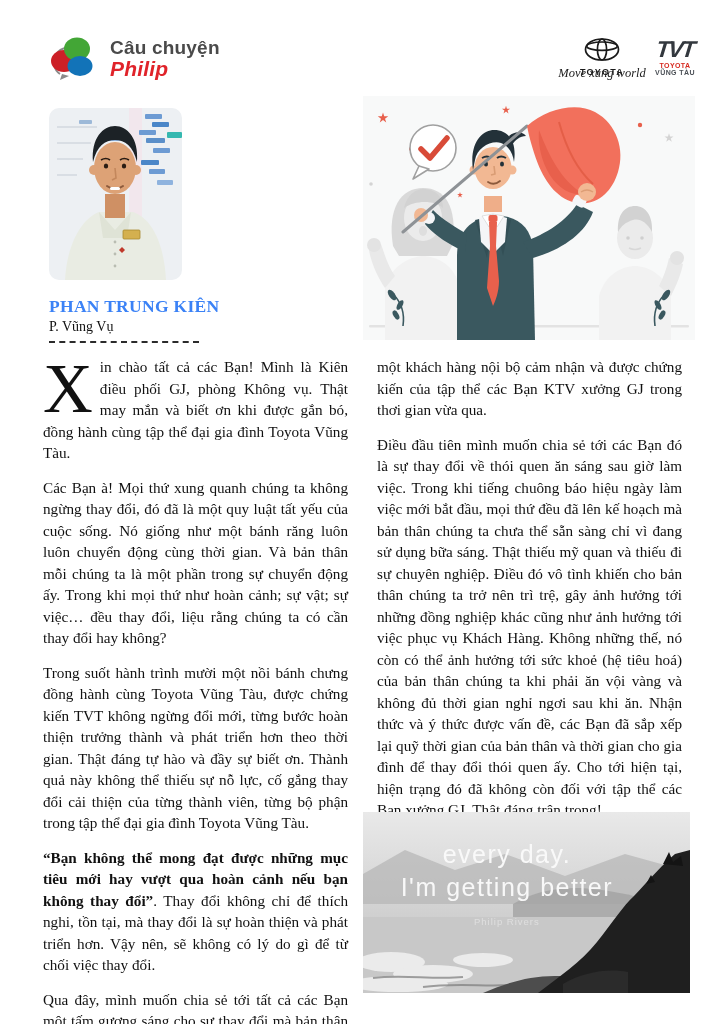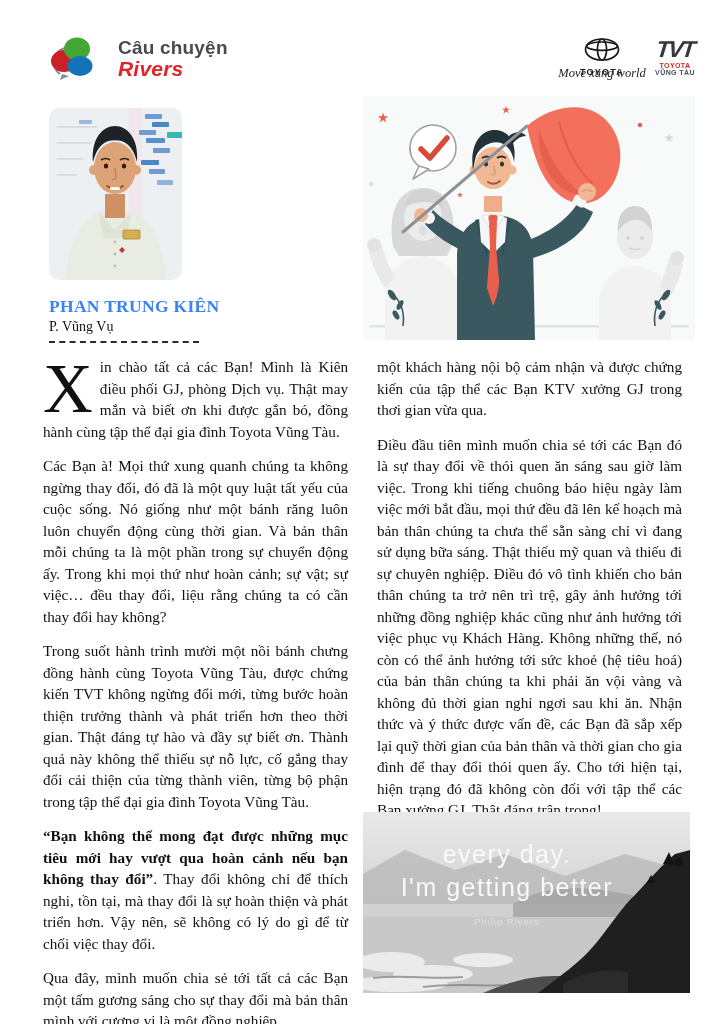--- a/index.html
+++ b/index.html
@@ -3,21 +3,21 @@
 <meta charset="utf-8">
 <style>
   html,body{margin:0;padding:0;}
   body{
     width:724px;height:1024px;background:#ffffff;position:relative;overflow:hidden;
     font-family:"Liberation Serif",serif;color:#111;
   }
   .abs{position:absolute;}
 
   
-  .brand{left:50px;top:36px;display:flex;align-items:center;gap:22px;}
+  .brand{left:50px;top:36px;display:flex;align-items:center;gap:14px;}
   .brand-text{font-family:"Liberation Sans",sans-serif;line-height:1.05;}
   .brand-top{font-size:19px;font-weight:600;color:#4a4a4a;letter-spacing:.2px;}
   .brand-bottom{font-size:21px;font-weight:700;font-style:italic;color:#e0232a;letter-spacing:.2px;}
 
   .toyota-block{left:570px;top:38px;width:64px;text-align:center;font-family:"Liberation Sans",sans-serif;}
   .toyota-word{font-size:9px;font-weight:700;letter-spacing:1.2px;color:#1a1a1a;margin-top:2px;}
   .toyota-tagline{left:548px;top:66px;width:108px;text-align:center;font-family:"Liberation Serif",serif;
     font-style:italic;font-size:12.5px;color:#222;white-space:nowrap;}
   .tvt-block{left:649px;top:37px;width:52px;text-align:center;font-family:"Liberation Sans",sans-serif;}
   .tvt-mono{font-size:23px;line-height:24px;font-weight:700;font-style:italic;letter-spacing:-2px;color:#33383e;transform:skewX(-6deg);}
@@ -54,21 +54,21 @@
 <div class="abs brand">
   <svg width="46" height="46" viewBox="0 0 46 46">
     <path d="M10,38 C4,34 2,26 6,19 C8,15 12,12 17,12" fill="none" stroke="#8a8a8a" stroke-width="2"></path>
     <path d="M12,38 L10,44 L19,40 Z" fill="#8a8a8a"></path>
     <ellipse cx="14" cy="25" rx="13" ry="11" fill="#cc2027"></ellipse>
     <ellipse cx="27" cy="13" rx="13" ry="11.5" fill="#43a636"></ellipse>
     <ellipse cx="30" cy="30" rx="12.5" ry="10" fill="#1273b8"></ellipse>
   </svg>
   <div class="brand-text">
     <div class="brand-top">Câu chuyện</div>
-    <div class="brand-bottom">Rivers</div>
+    <div class="brand-bottom">Philip</div>
   </div>
 </div>
 
 <div class="abs toyota-block">
   <svg width="36" height="23" viewBox="0 0 36 23">
     <ellipse cx="18" cy="11.5" rx="16.5" ry="10.5" fill="none" stroke="#1a1a1a" stroke-width="1.7"></ellipse>
     <ellipse cx="18" cy="11.5" rx="4.6" ry="10.5" fill="none" stroke="#1a1a1a" stroke-width="1.7"></ellipse>
     <ellipse cx="18" cy="8.2" rx="15.2" ry="4.2" fill="none" stroke="#1a1a1a" stroke-width="1.7"></ellipse>
   </svg>
   <div class="toyota-word">TOYOTA</div>
@@ -232,21 +232,21 @@
     <g fill="#3a585f">
       <path d="M292,230 C290,216 294,206 302,198" stroke="#3a585f" stroke-width="1.6" fill="none"></path>
       <ellipse cx="303" cy="199" rx="3" ry="6" transform="rotate(35 303 199)"></ellipse>
       <ellipse cx="295" cy="209" rx="2.6" ry="5.4" transform="rotate(-30 295 209)"></ellipse>
       <ellipse cx="299" cy="219" rx="2.6" ry="5" transform="rotate(30 299 219)"></ellipse>
     </g>
   </svg>
 </div>
 
 <div class="abs col col-left">
-  <p><span class="dropcap">X</span><span>in chào tất cả các Bạn! Mình là Kiên điều phối GJ, phòng Dịch vụ. Thật may mắn và biết ơn khi được gắn bó, đồng hành cùng tập thể đại gia đình Toyota Vũng Tàu.</span></p>
+  <p><span class="dropcap">X</span><span>in chào tất cả các Bạn! Mình là Kiên điều phối GJ, phòng Không vụ. Thật may mắn và biết ơn khi được gắn bó, đồng hành cùng tập thể đại gia đình Toyota Vũng Tàu.</span></p>
   <p><span>Các Bạn à! Mọi thứ xung quanh chúng ta không ngừng thay đổi, đó đã là một quy luật tất yếu của cuộc sống. Nó giống như một bánh răng luôn luôn chuyển động cùng thời gian. Và bản thân mỗi chúng ta là một phần trong sự chuyển động ấy. Trong khi mọi thứ như hoàn cảnh; sự vật; sự việc… đều thay đổi, liệu rằng chúng ta có cần thay đổi hay không?</span></p>
   <p><span>Trong suốt hành trình mười một nồi bánh chưng đồng hành cùng Toyota Vũng Tàu, được chứng kiến TVT không ngừng đổi mới, từng bước hoàn thiện trưởng thành và phát triển hơn theo thời gian. Thật đáng tự hào và đầy sự biết ơn. Thành quả này không thể thiếu sự nỗ lực, cố gắng thay đổi cải thiện của từng thành viên, từng bộ phận trong tập thể đại gia đình Toyota Vũng Tàu.</span></p>
   <p><b>“Bạn không thể mong đạt được những mục tiêu mới hay vượt qua hoàn cảnh nếu bạn không thay đổi”</b><span>. Thay đổi không chỉ để thích nghi, tồn tại, mà thay đổi là sự hoàn thiện và phát triển hơn. Vậy nên, sẽ không có lý do gì để từ chối việc thay đổi.</span></p>
   <p><span>Qua đây, mình muốn chia sẻ tới tất cả các Bạn một tấm gương sáng cho sự thay đổi mà bản thân mình với cương vị là một đồng nghiệp,</span></p>
 </div>
 
 <div class="abs col col-right">
   <p><span>một khách hàng nội bộ cảm nhận và được chứng kiến của tập thể các Bạn KTV xưởng GJ trong thơi gian vừa qua.</span></p>
   <p><span>Điều đầu tiên mình muốn chia sẻ tới các Bạn đó là sự thay đổi về thói quen ăn sáng sau giờ làm việc. Trong khi tiếng chuông báo hiệu ngày làm việc mới bắt đầu, mọi thứ đều đã lên kế hoạch mà bản thân chúng ta chưa thể sẵn sàng chỉ vì đang sử dụng bữa sáng. Thật thiếu mỹ quan và thiếu đi sự chuyên nghiệp. Điều đó vô tình khiến cho bản thân chúng ta trở nên trì trệ, gây ảnh hưởng tới những đồng nghiệp khác cũng như ảnh hưởng tới việc phục vụ Khách Hàng. Không những thế, nó còn có thể ảnh hưởng tới sức khoẻ (hệ tiêu hoá) của bản thân chúng ta khi phải ăn vội vàng và không đủ thời gian nghỉ ngơi sau khi ăn. Nhận thức và ý thức được vấn đề, các Bạn đã sắp xếp lại quỹ thời gian của bản thân và thời gian cho gia đình để thay đổi thói quen ấy. Cho tới hiện tại, hiện trạng đó đã không còn đối với tập thể các Bạn xưởng GJ. Thật đáng trân trọng!</span></p>
 </div>

